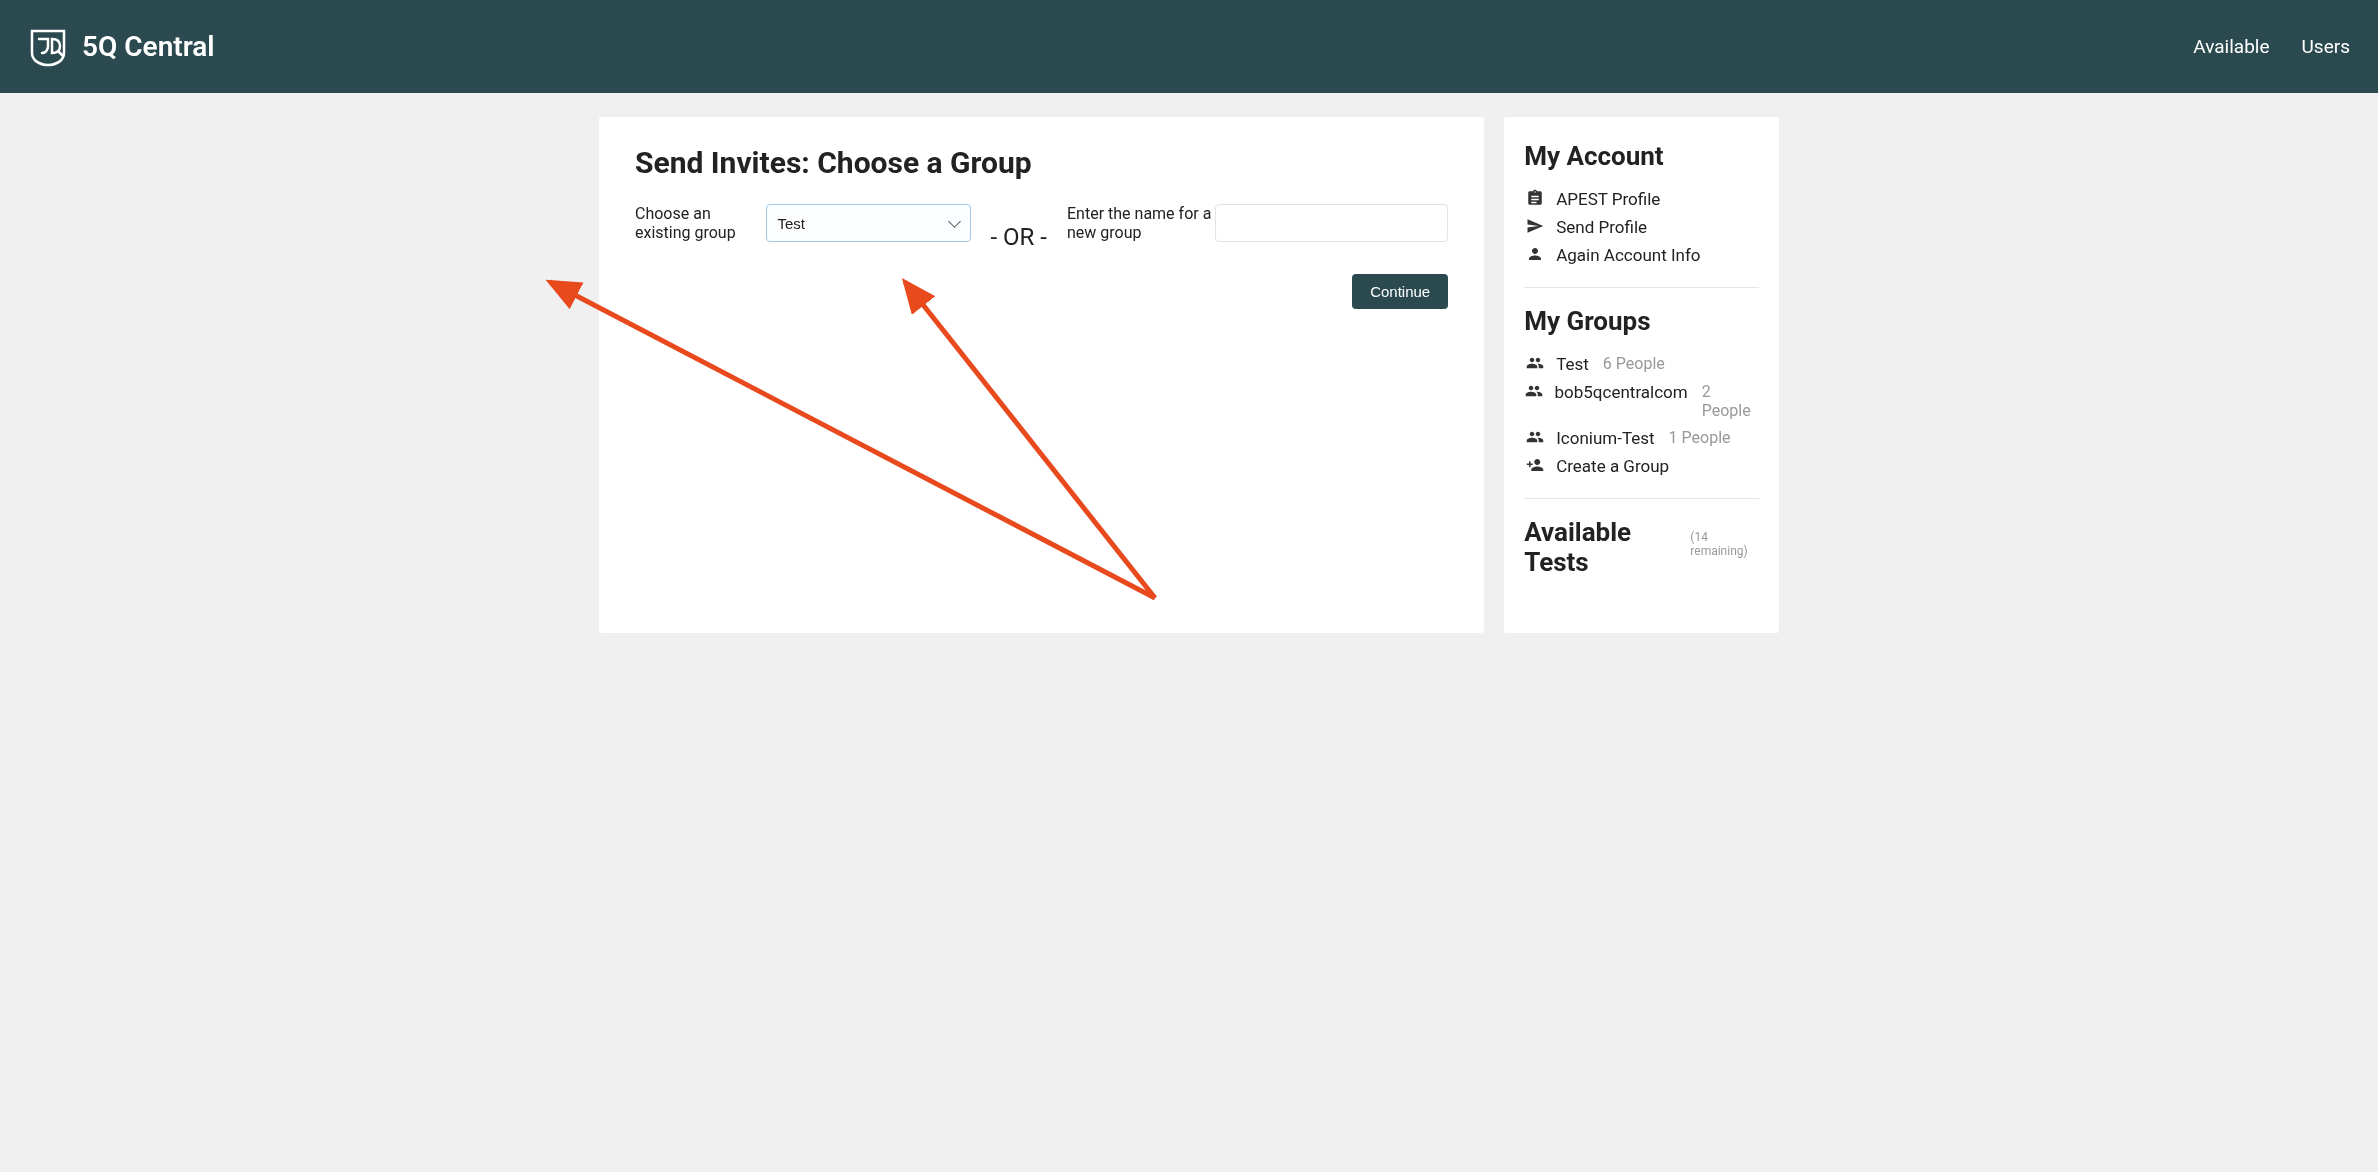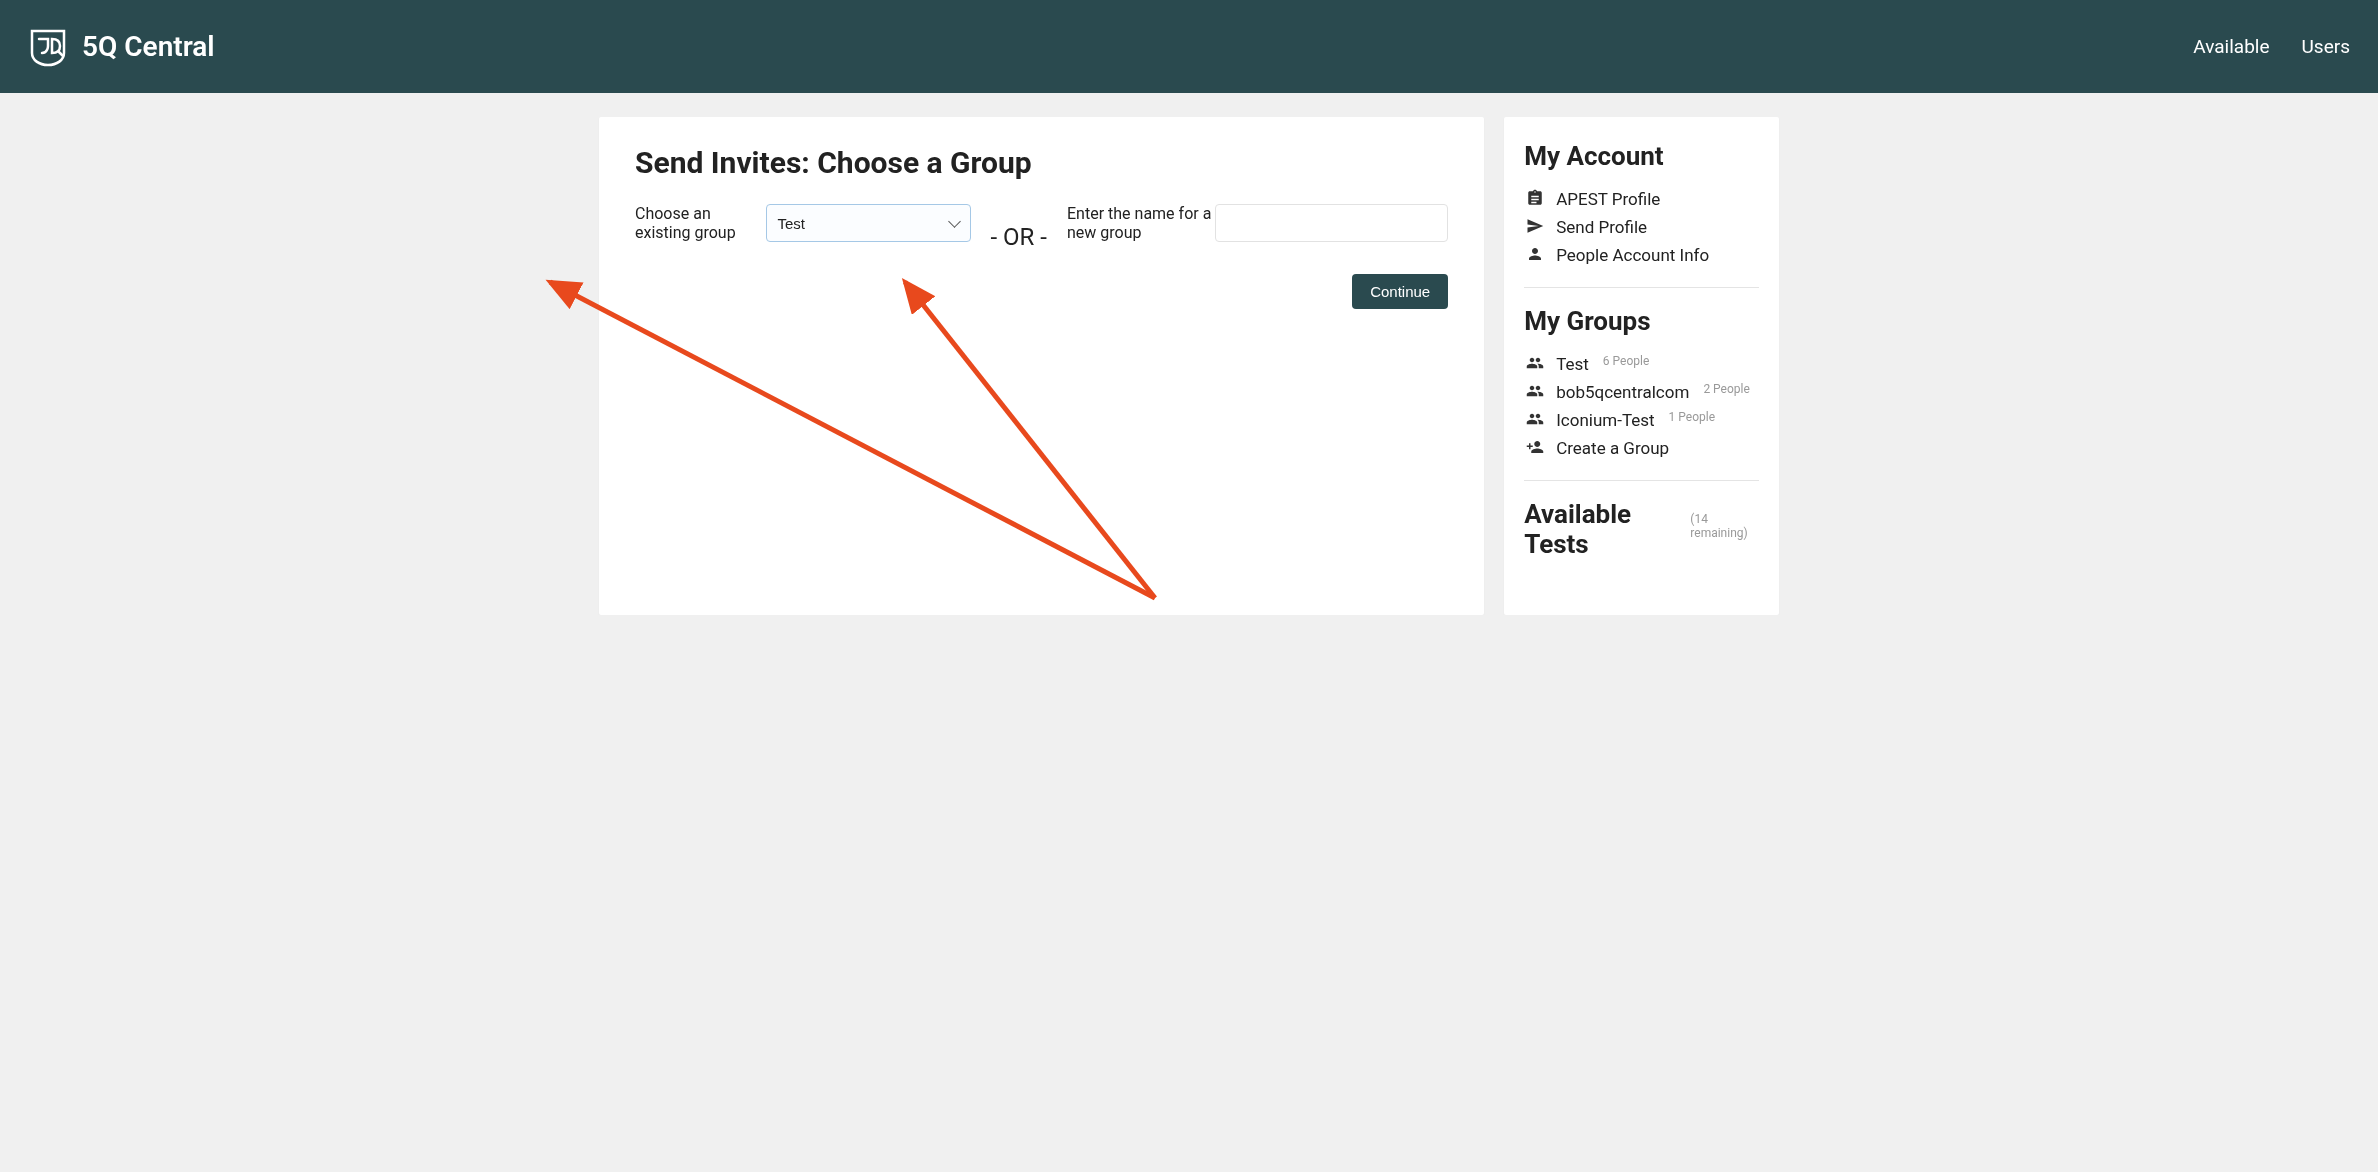--- a/index.html
+++ b/index.html
@@ -158,21 +158,21 @@
       font-size: 17px;
       color: #222;
     }
     .sidebar-list li .icon {
       width: 22px;
       display: flex;
       justify-content: center;
       color: #333;
     }
     .sidebar-list li .meta {
-      font-size: 12px;
+      font-size: 16px;
       color: #999;
       margin-left: 4px;
     }
     .divider {
       border: none;
       border-top: 1px solid #e4e4e4;
       margin: 14px 0 18px 0;
     }
     .section-head {
       display: flex;
@@ -257,21 +257,21 @@
               </svg>
           </span>
           <span>Send Profile</span>
         </li>
         <li>
           <span class="icon">
             <svg width="18" height="18" viewBox="0 0 24 24" fill="#333">
                 <path d="M12 12c2.21 0 4-1.79 4-4s-1.79-4-4-4-4 1.79-4 4 1.79 4 4 4zm0 2c-2.67 0-8 1.34-8 4v2h16v-2c0-2.66-5.33-4-8-4z"></path>
               </svg>
           </span>
-          <span>People Account Info</span>
+          <span>Again Account Info</span>
         </li>
       </ul>
     </div>
 
     <hr class="divider">
 
     <div class="sidebar-section">
       <h2>My Groups</h2>
       <ul class="sidebar-list">
         <li>

